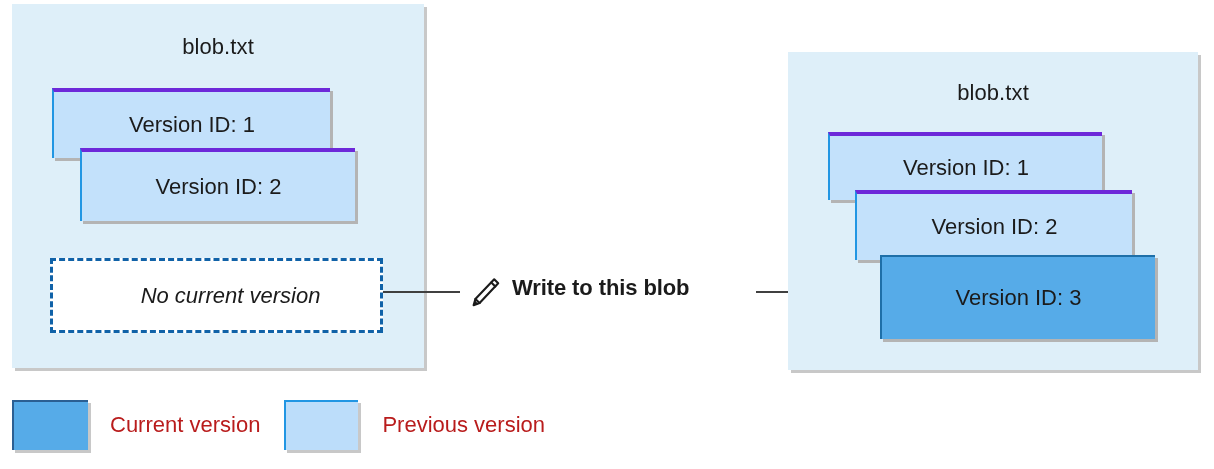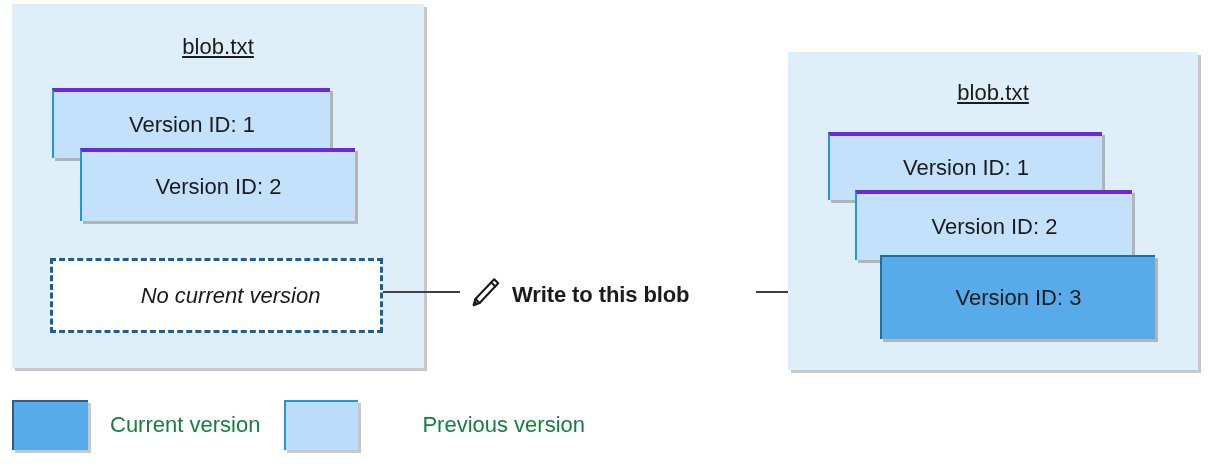--- a/index.html
+++ b/index.html
@@ -28,21 +28,20 @@
   }
   .panel-title {
     position: absolute;
     left: 0;
     right: 0;
     text-align: center;
     font-size: 22px;
     color: #1B1B1B;
     letter-spacing: 0.1px;
     white-space: nowrap;
-    text-decoration: underline;
   }
 
   
   .version-card {
     position: absolute;
     box-sizing: border-box;
     display: flex;
     align-items: center;
     justify-content: center;
     font-size: 22px;
@@ -84,21 +83,20 @@
   }
   .arrow-svg {
     position: absolute;
     overflow: visible;
   }
 
   
   .action-group {
     position: absolute;
     display: flex;
-    align-items: center;
     gap: 10px;
   }
   .pencil-icon {
     display: block;
   }
   .action-label {
     font-size: 22px;
     font-weight: bold;
     color: #1B1B1B;
     white-space: nowrap;
@@ -124,21 +122,21 @@
     border-top: 2px solid #2B5F93;
     border-left: 2px solid #2B5F93;
   }
   .legend-swatch.previous {
     background: #BCDDFA;
     border-top: 2px solid #2196E3;
     border-left: 2px solid #2196E3;
   }
   .legend-label {
     font-size: 22px;
-    color: #15803d;
+    color: #b91c1c;
     white-space: nowrap;
   }
 </style>
 </head>
 <body>
 
 <div id="canvas">
 
   <div class="panel" style="left:12px; top:4px; width:412px; height:364px;">
 
@@ -195,19 +193,19 @@
     </div>
   </div>
 
   <div class="legend" style="left:12px; top:400px;">
 
     <div class="legend-item">
       <span class="legend-swatch current" style="width:76px; height:50px;"></span>
       <span class="legend-label" style="margin-left:22px;">Current version</span>
     </div>
 
-    <div class="legend-item" style="margin-left:24px;gap:40px;">
+    <div class="legend-item" style="margin-left:24px;">
       <span class="legend-swatch previous" style="width:74px; height:50px;"></span>
       <span class="legend-label" style="margin-left:24px;">Previous version</span>
     </div>
   </div>
 
 </div>
 
 </body></html>

